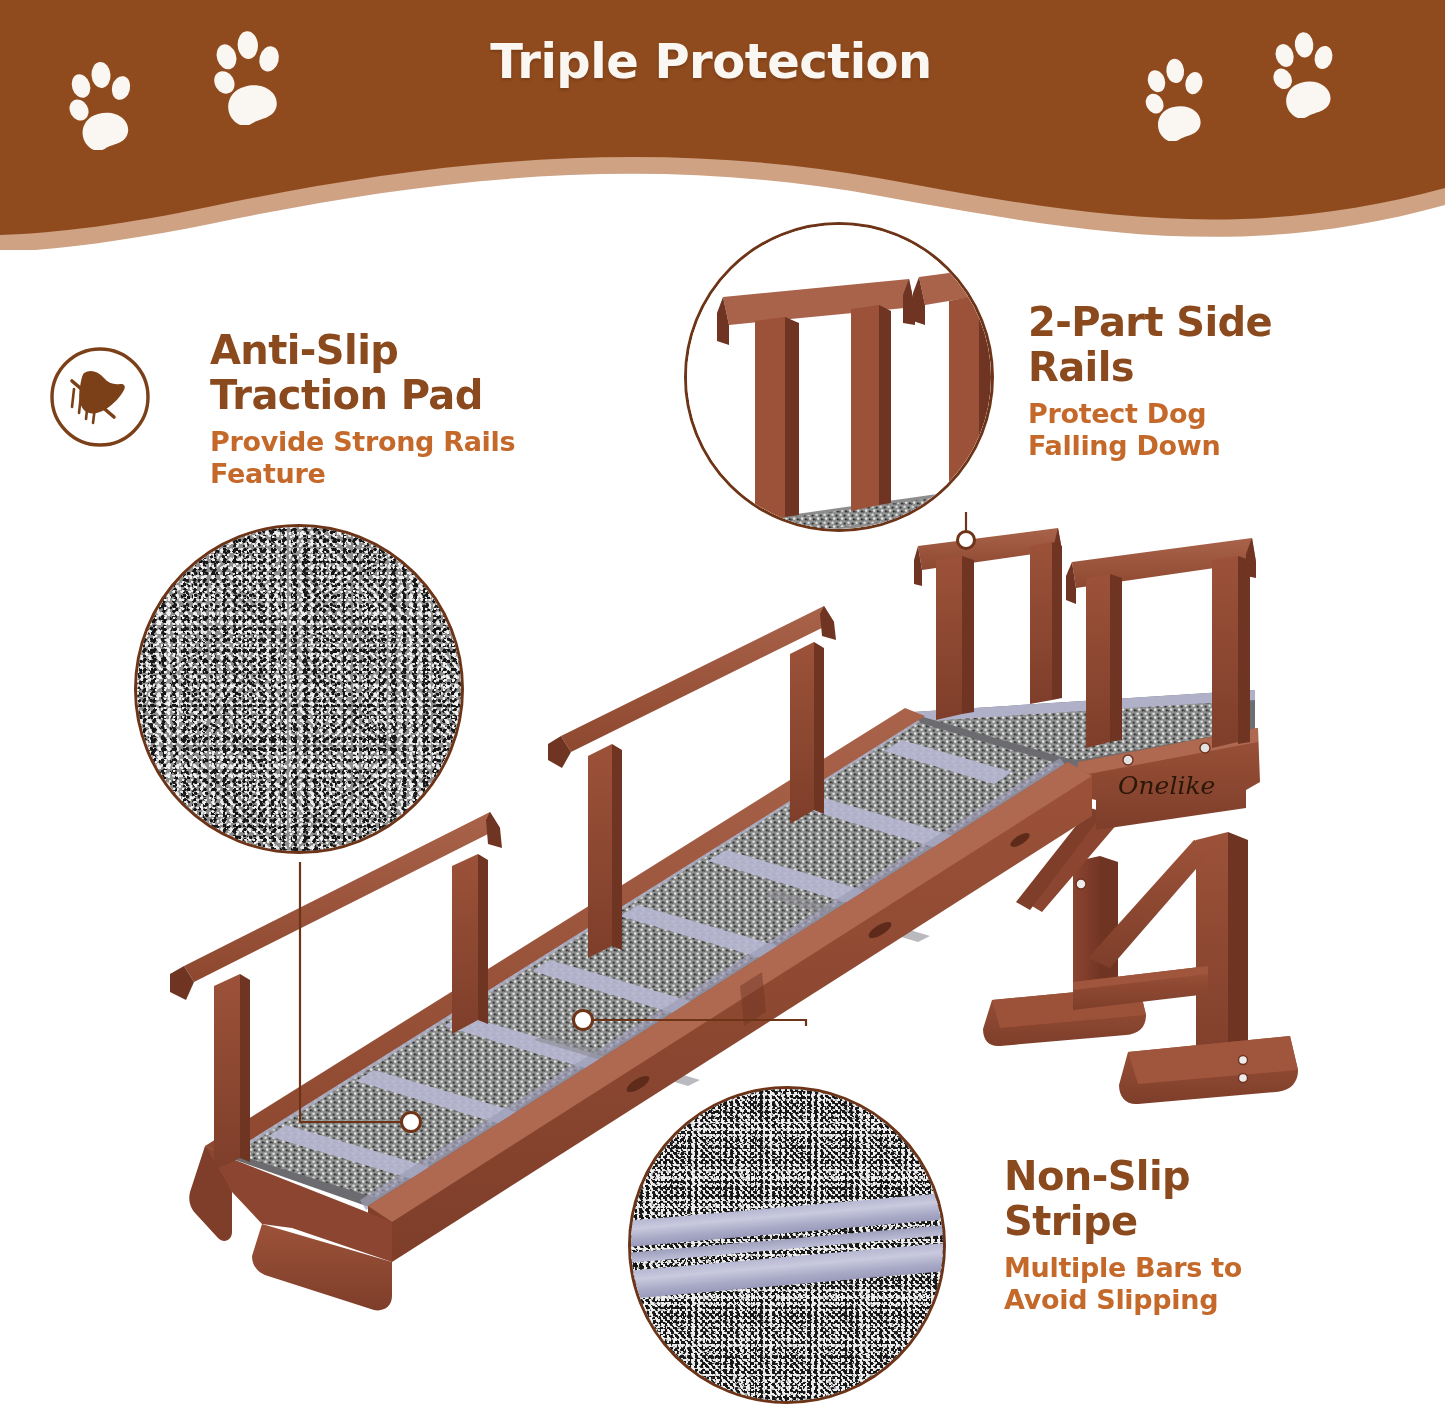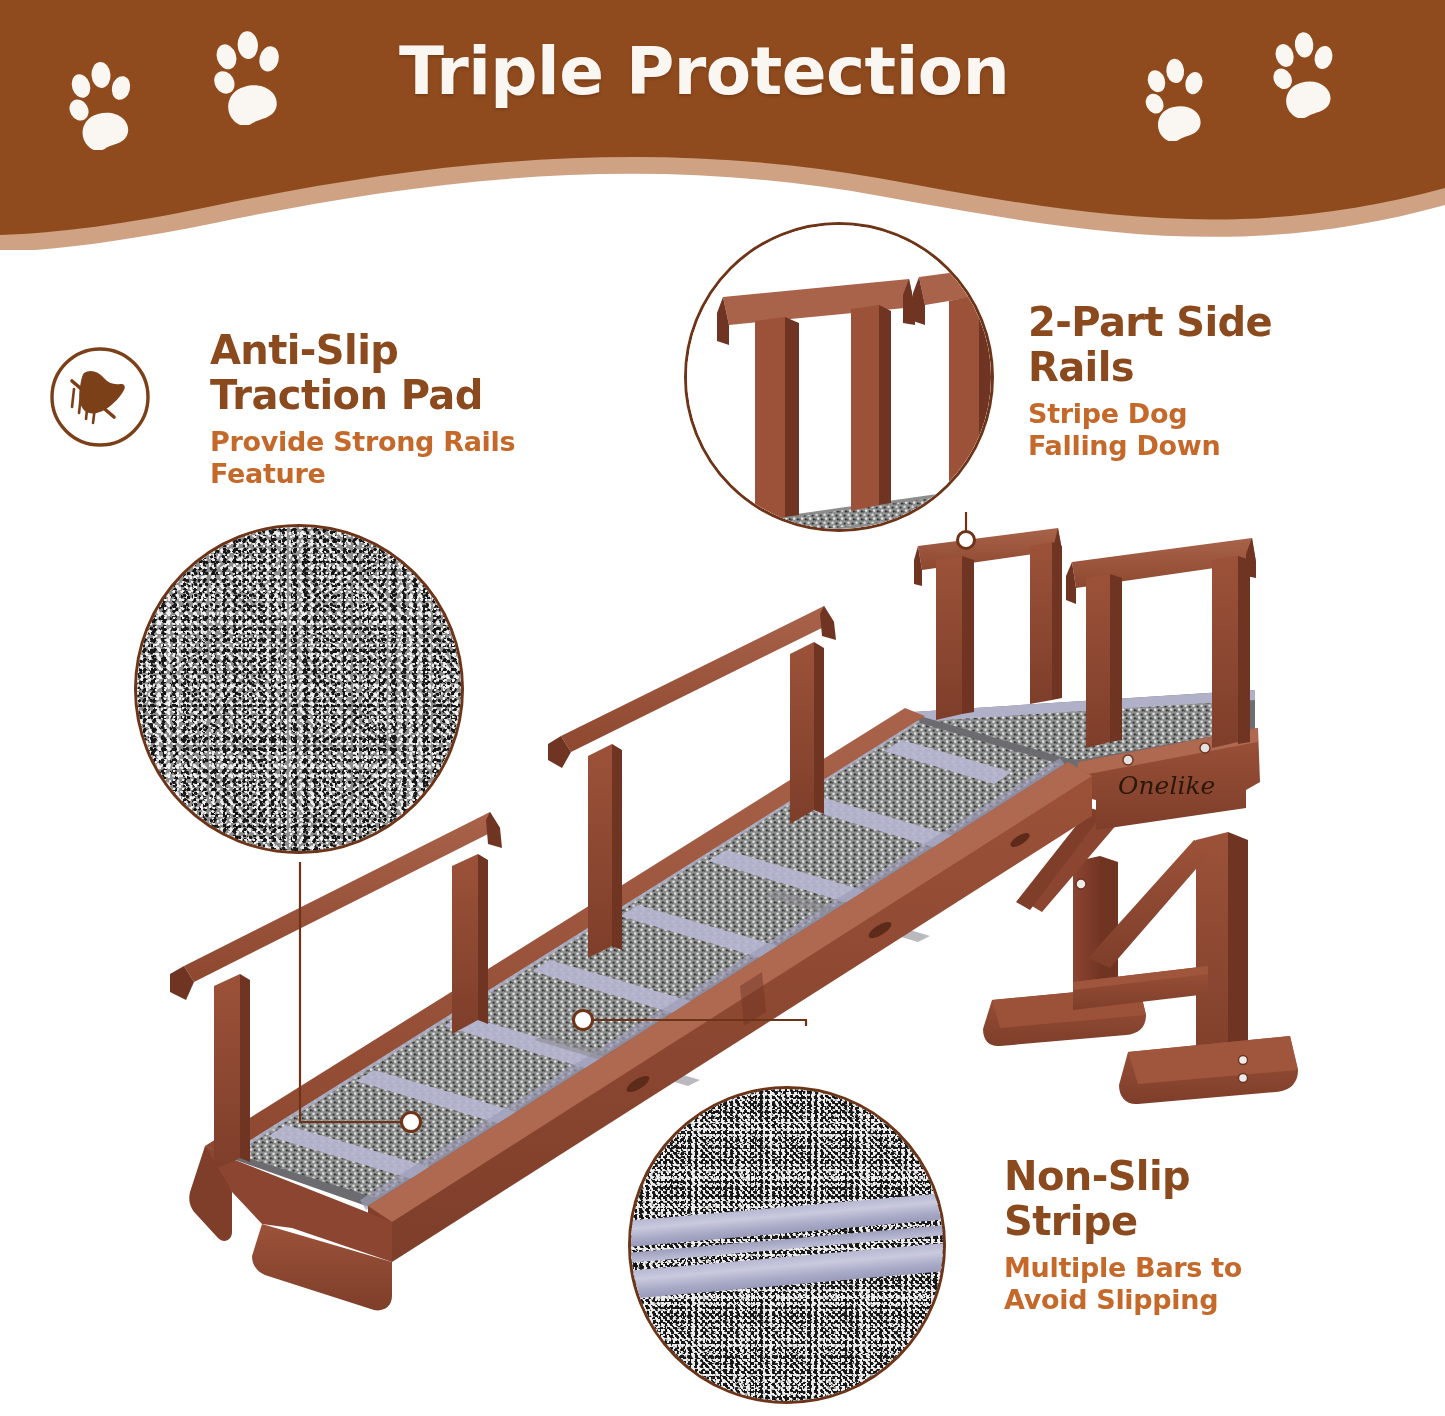--- a/index.html
+++ b/index.html
@@ -4,23 +4,23 @@
 <title>Triple Protection</title>
 <style>
   html,body{margin:0;padding:0;background:#ffffff;}
   body{font-family:"DejaVu Sans","Liberation Sans",sans-serif;}
   #page{position:relative;width:1445px;height:1416px;background:#ffffff;overflow:hidden;}
 
   
   #banner{position:absolute;left:0;top:0;width:1445px;height:250px;}
   #banner svg{display:block;}
   #banner-title{
-    position:absolute;left:4px;top:33px;width:1400px;text-align:center;
+    position:absolute;left:11px;top:33px;width:1400px;text-align:center;
     font-family:"DejaVu Sans","Liberation Sans",sans-serif;
-    font-size:66px;font-weight:bold;color:#FAF6F1;letter-spacing:-0.5px;
+    font-size:48px;font-weight:bold;color:#FAF6F1;letter-spacing:-0.5px;
     text-shadow:0 2px 3px rgba(80,35,10,.35);
   }
   .paw{position:absolute;}
   .paw svg{display:block;}
 
   
   .feat{position:absolute;}
   .feat .ttl{
     font-family:"DejaVu Sans","Liberation Sans",sans-serif;
     font-size:40px;font-weight:bold;color:#8B4A1E;line-height:1.12;
@@ -361,21 +361,21 @@
   <div class="feat" style="left:174px;top:328px;width:420px;margin-left:36px;">
     <div class="ttl">Anti-Slip
 Traction Pad</div>
     <div class="sub">Provide Strong Rails
 Feature</div>
   </div>
 
   <div class="feat" style="left:1028px;top:300px;width:380px;">
     <div class="ttl">2-Part Side
 Rails</div>
-    <div class="sub">Stripe Dog
+    <div class="sub">Protect Dog
 Falling Down</div>
   </div>
 
   <div class="feat" style="left:1004px;top:1154px;width:400px;">
     <div class="ttl">Non-Slip
 Stripe</div>
     <div class="sub">Multiple Bars to
 Avoid Slipping</div>
   </div>
 

